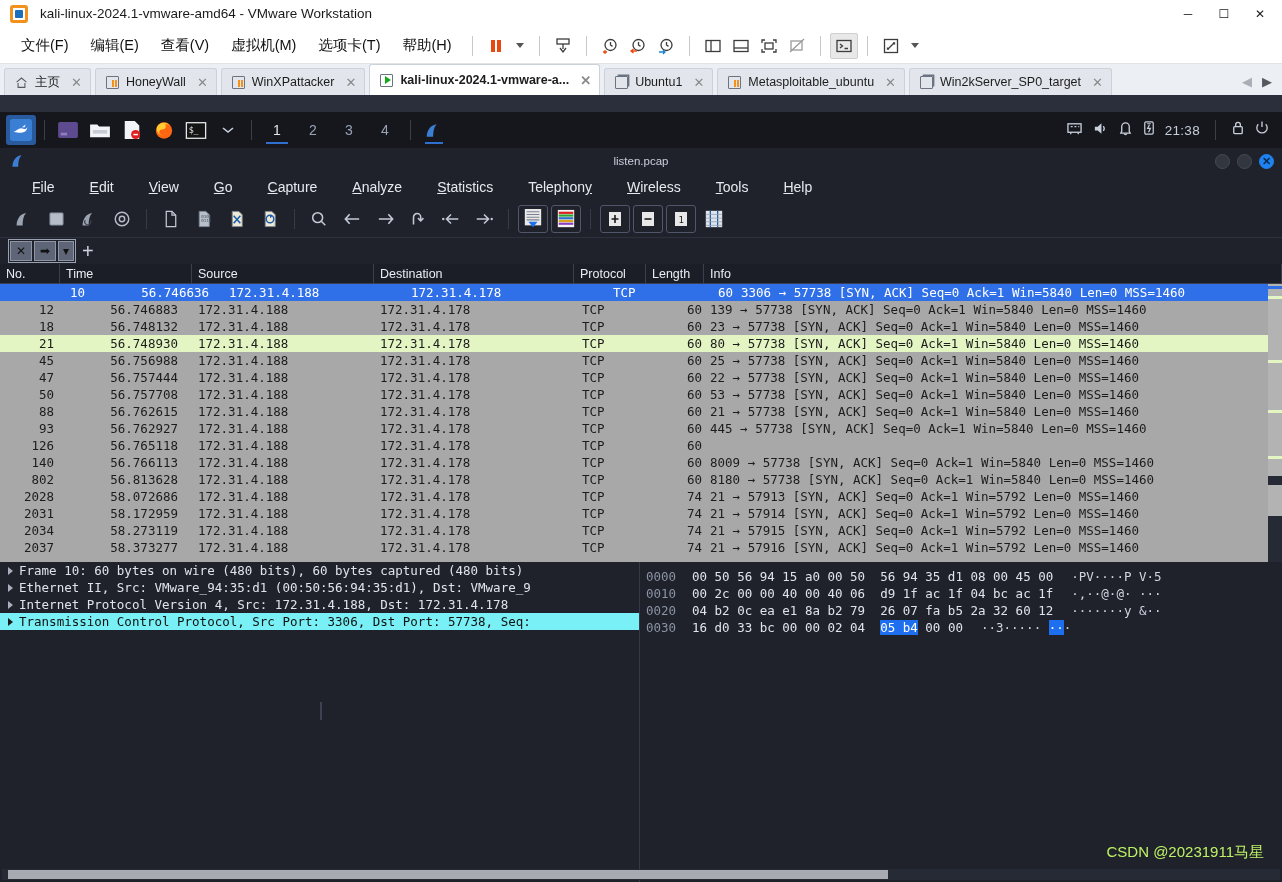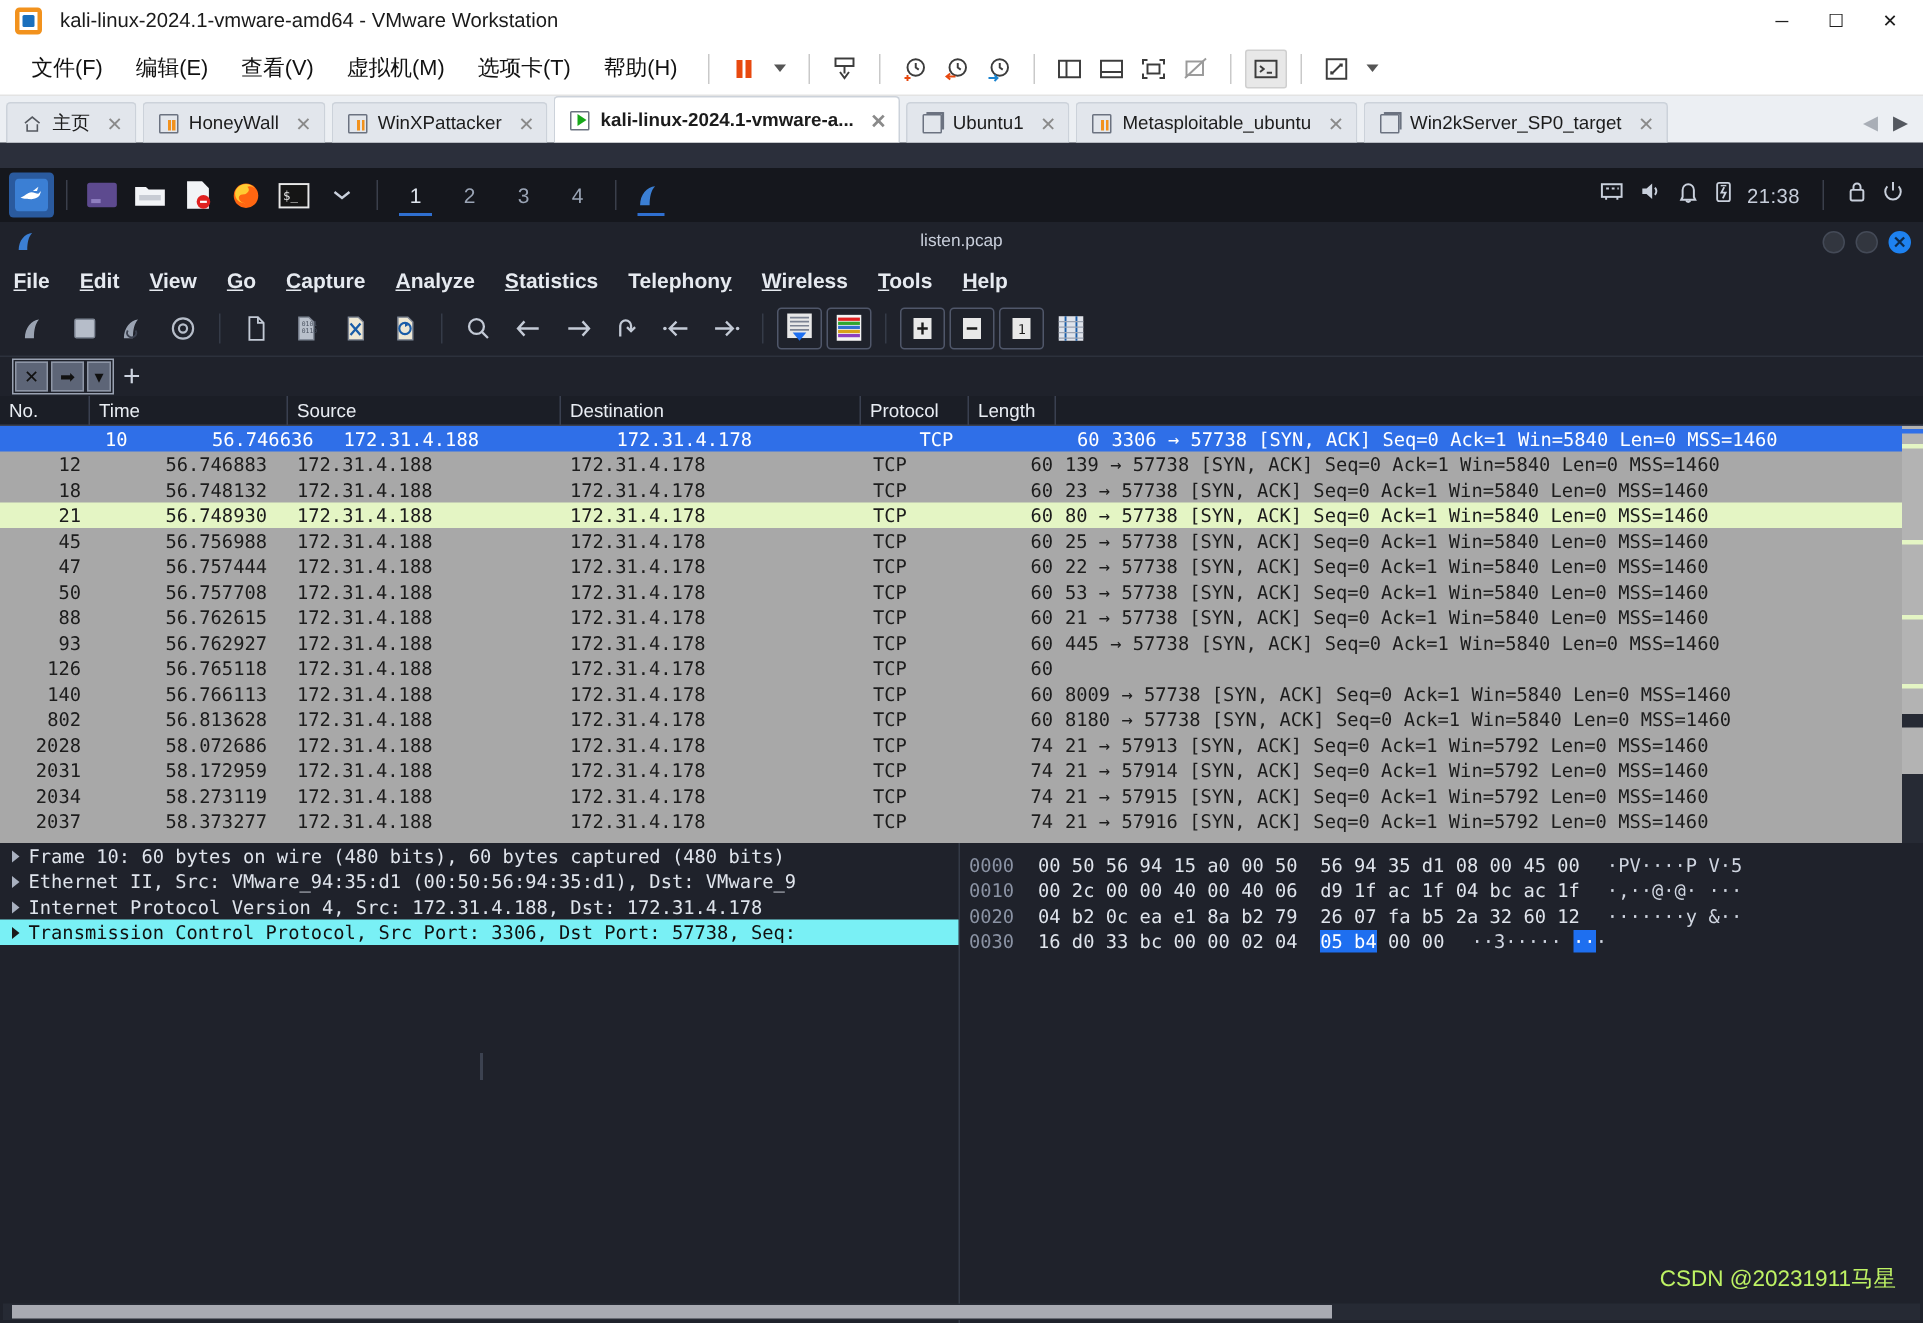--- a/index.html
+++ b/index.html
@@ -118,21 +118,21 @@
     font-size: 11.5px; color: #c9cfdb; pointer-events: none; }
   .ws-wc { margin-left: auto; display: flex; gap: 7px; align-items: center;
     z-index: 2; }
   .ws-dot { width: 15px; height: 15px; border-radius: 50%; background: #32363f;
     border: 1px solid #444a57; }
   .ws-dot.close { background: #1e82f0; border-color: #1e82f0;
     display: flex; align-items: center; justify-content: center;
     color: #0d2a4a; font-size: 11px; font-weight: bold; }
 
   .ws-menubar { height: 26px; display: flex; align-items: center;
-    padding-left: 0; gap: 2px; font-weight: bold; }
+    padding-left: 23px; gap: 17px; }
   .ws-menu { font-size: 14px; color: #e6eaf0; padding: 2px 9px; white-space: nowrap; }
   .ws-menu u { text-decoration: underline; }
 
   .ws-toolbar { height: 38px; display: flex; align-items: center;
     padding: 0 8px; gap: 3px; border-bottom: 1px solid #2c313c; }
   .wtb { width: 30px; height: 28px; display: flex; align-items: center;
     justify-content: center; color: #aeb6c4; }
   .wtb.box { border: 1px solid #50576a; border-radius: 3px; }
   .wsep { width: 1px; height: 20px; background: #353b48; margin: 0 6px; }
 
@@ -643,20 +643,21 @@
       <span class="plus">+</span>
     </div>
 
     <div class="plist-head">
       <div class="c-no">No.</div>
       <div class="c-time">Time</div>
       <div class="c-src">Source</div>
       <div class="c-dst">Destination</div>
       <div class="c-proto">Protocol</div>
       <div class="c-len">Length</div>
+      <div class="c-info">Info</div>
     </div>
 
     <div class="plist">
       <div id="rows">
           <div class="prow sel">
             <div class="c-no">10</div>
             <div class="c-time">56.746636</div>
             <div class="c-src">172.31.4.188</div>
             <div class="c-dst">172.31.4.178</div>
             <div class="c-proto">TCP</div>

